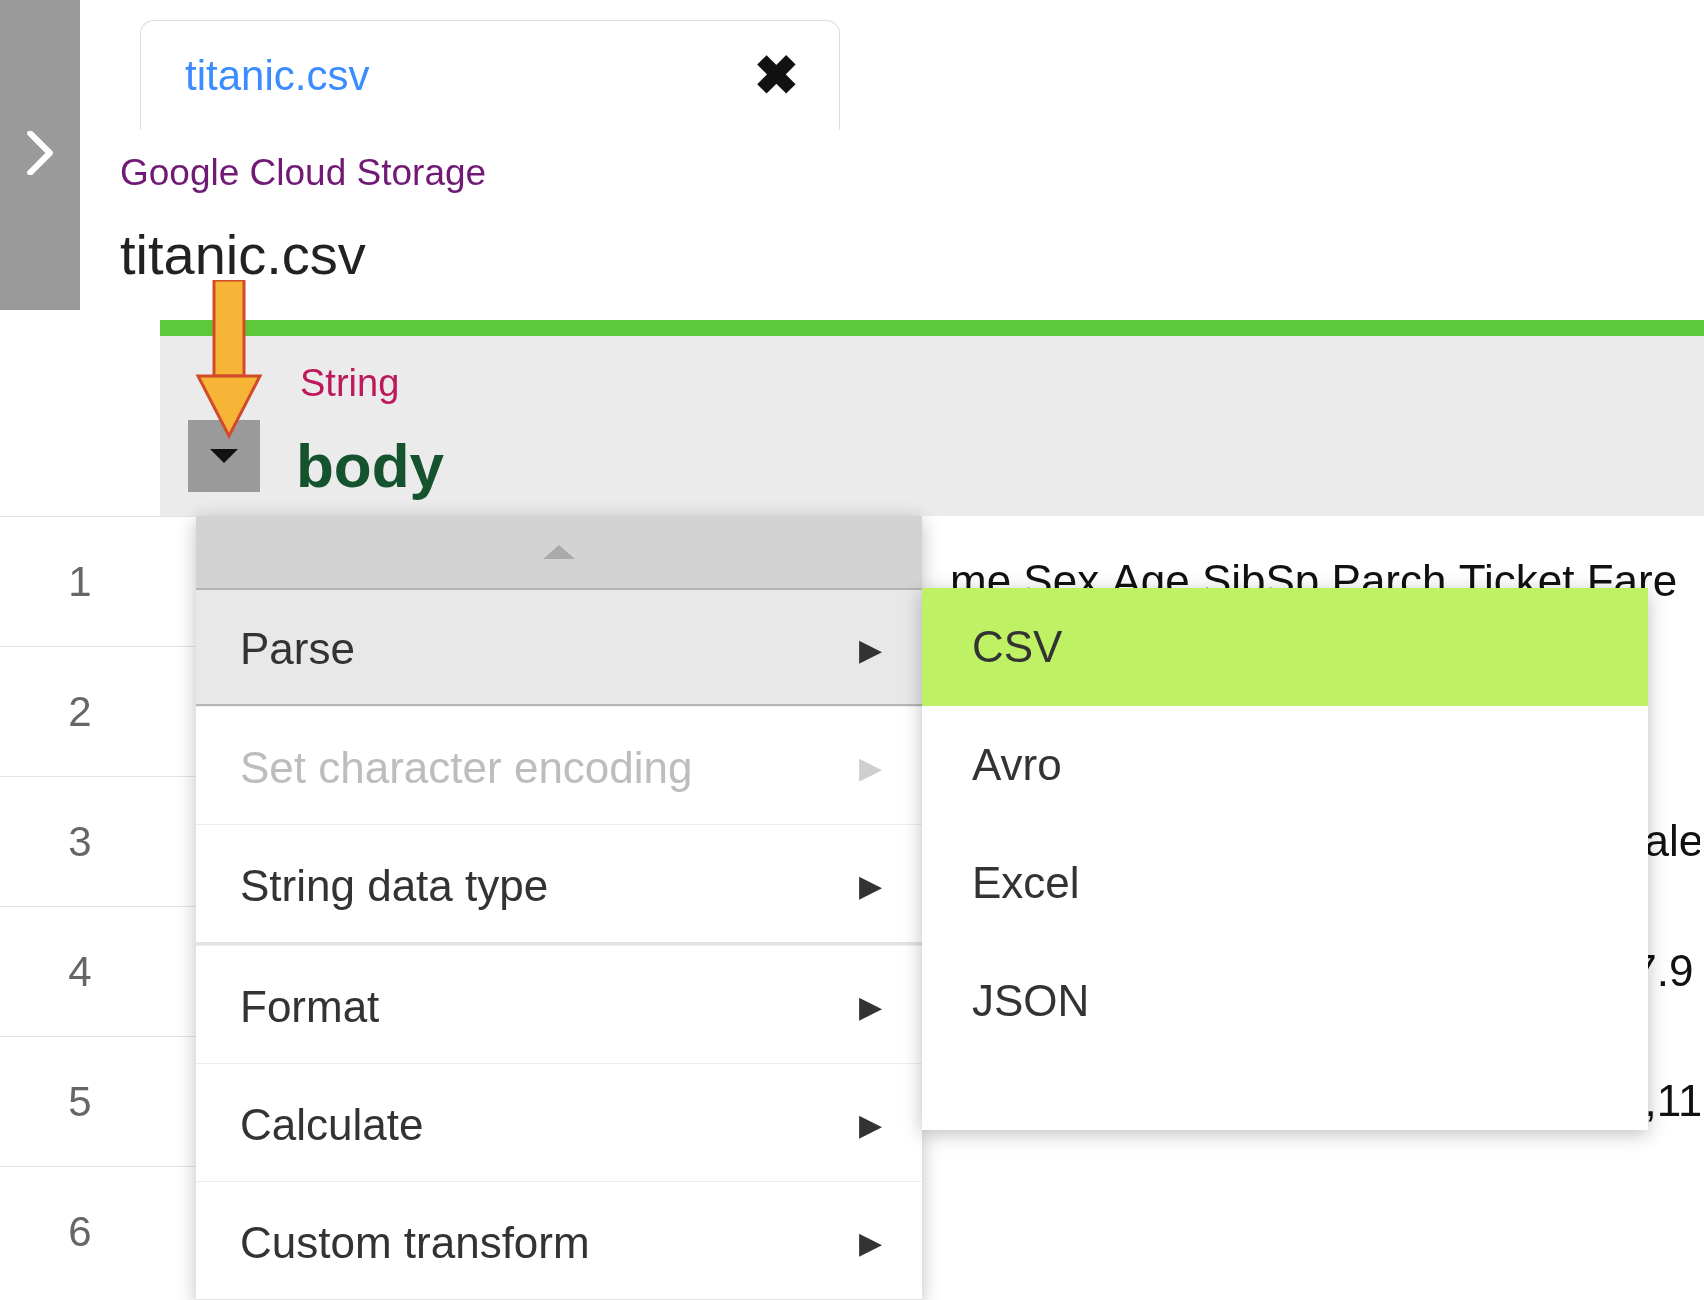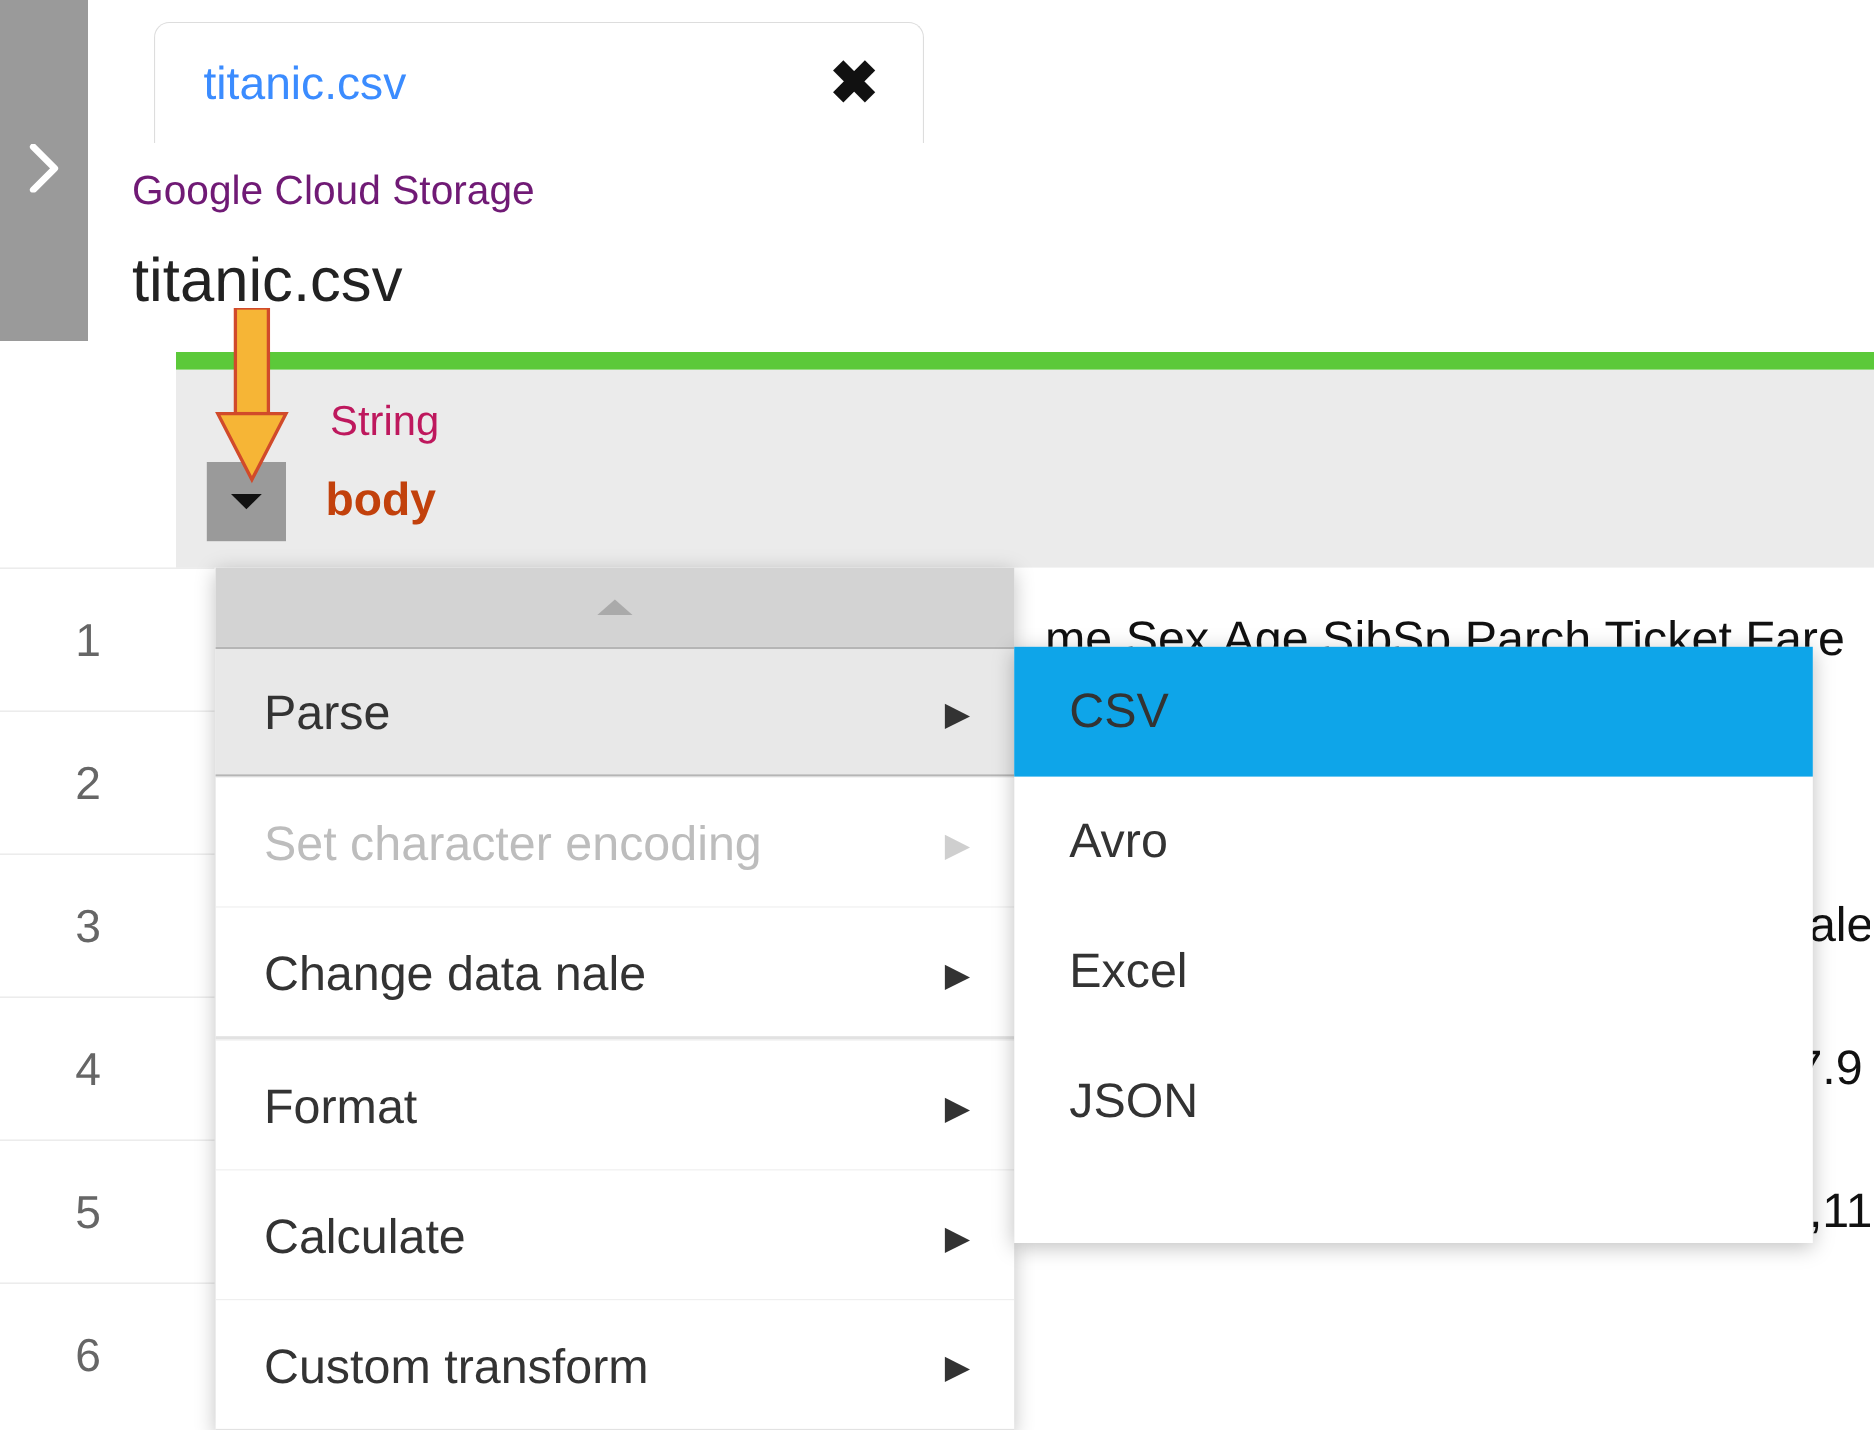--- a/index.html
+++ b/index.html
@@ -39,21 +39,21 @@
     position: absolute; top: 362px; left: 300px;
     color: #be185d; font-size: 38px;
   }
 
   .col-header-area {
     position: absolute; top: 336px; left: 160px; right: 0; height: 180px;
     background: #ebebeb;
   }
   .col-header {
     position: absolute; top: 430px; left: 296px;
-    color: #c2410c; font-size: 42px; font-weight: 700;
+    color: #14532d; font-size: 62px; font-weight: 700;
   }
   .col-caret-btn {
     position: absolute; top: 420px; left: 188px; width: 72px; height: 72px;
     background: #9a9a9a; display: flex; align-items: center; justify-content: center;
     cursor: pointer;
   }
   .col-caret-btn .tri {
     width: 0; height: 0; border-left: 14px solid transparent; border-right: 14px solid transparent;
     border-top: 14px solid #111;
   }
@@ -99,21 +99,21 @@
   .menu1 .group-sep { height: 0; border-top: 3px solid #e2e2e2; margin: 0; }
 
   .menu2 {
     position: absolute; top: 588px; left: 922px; width: 726px; background: #fff;
     box-shadow: 0 4px 18px rgba(0,0,0,0.25); z-index: 31;
   }
   .menu2 .item {
     height: 118px; display: flex; align-items: center;
     padding-left: 50px; font-size: 44px; color: #333; cursor: pointer;
   }
-  .menu2 .item.hover { background: #0ea5e9; }
+  .menu2 .item.hover { background: #bef264; }
 
   .bg-row-text {
     position: absolute; left: 950px; right: 4px;
     color: #111; font-size: 44px; white-space: nowrap; overflow: hidden;
     height: 130px; display: flex; align-items: center;
   }
 </style>
 </head>
 <body>
 
@@ -175,21 +175,21 @@
   </div>
   <div class="item hover">
     <span>Parse</span>
     <span class="chev">▶</span>
   </div>
   <div class="item disabled">
     <span>Set character encoding</span>
     <span class="chev">▶</span>
   </div>
   <div class="item">
-    <span>Change data nale</span>
+    <span>String data type</span>
     <span class="chev">▶</span>
   </div>
   <div class="group-sep"></div>
   <div class="item">
     <span>Format</span>
     <span class="chev">▶</span>
   </div>
   <div class="item">
     <span>Calculate</span>
     <span class="chev">▶</span>

